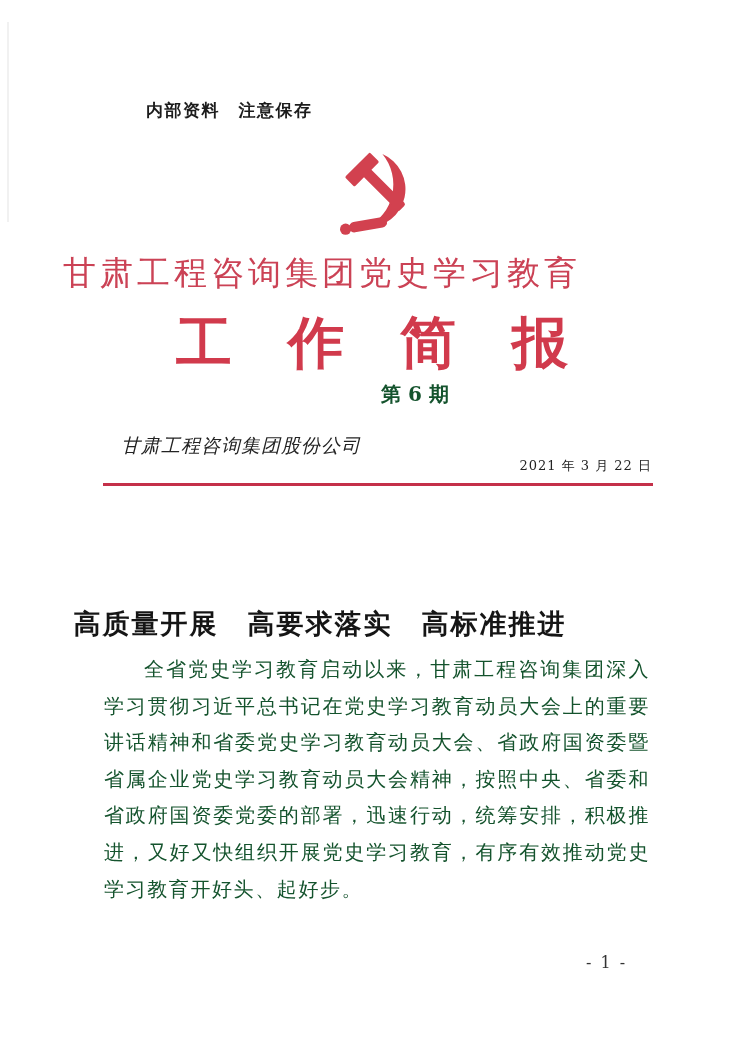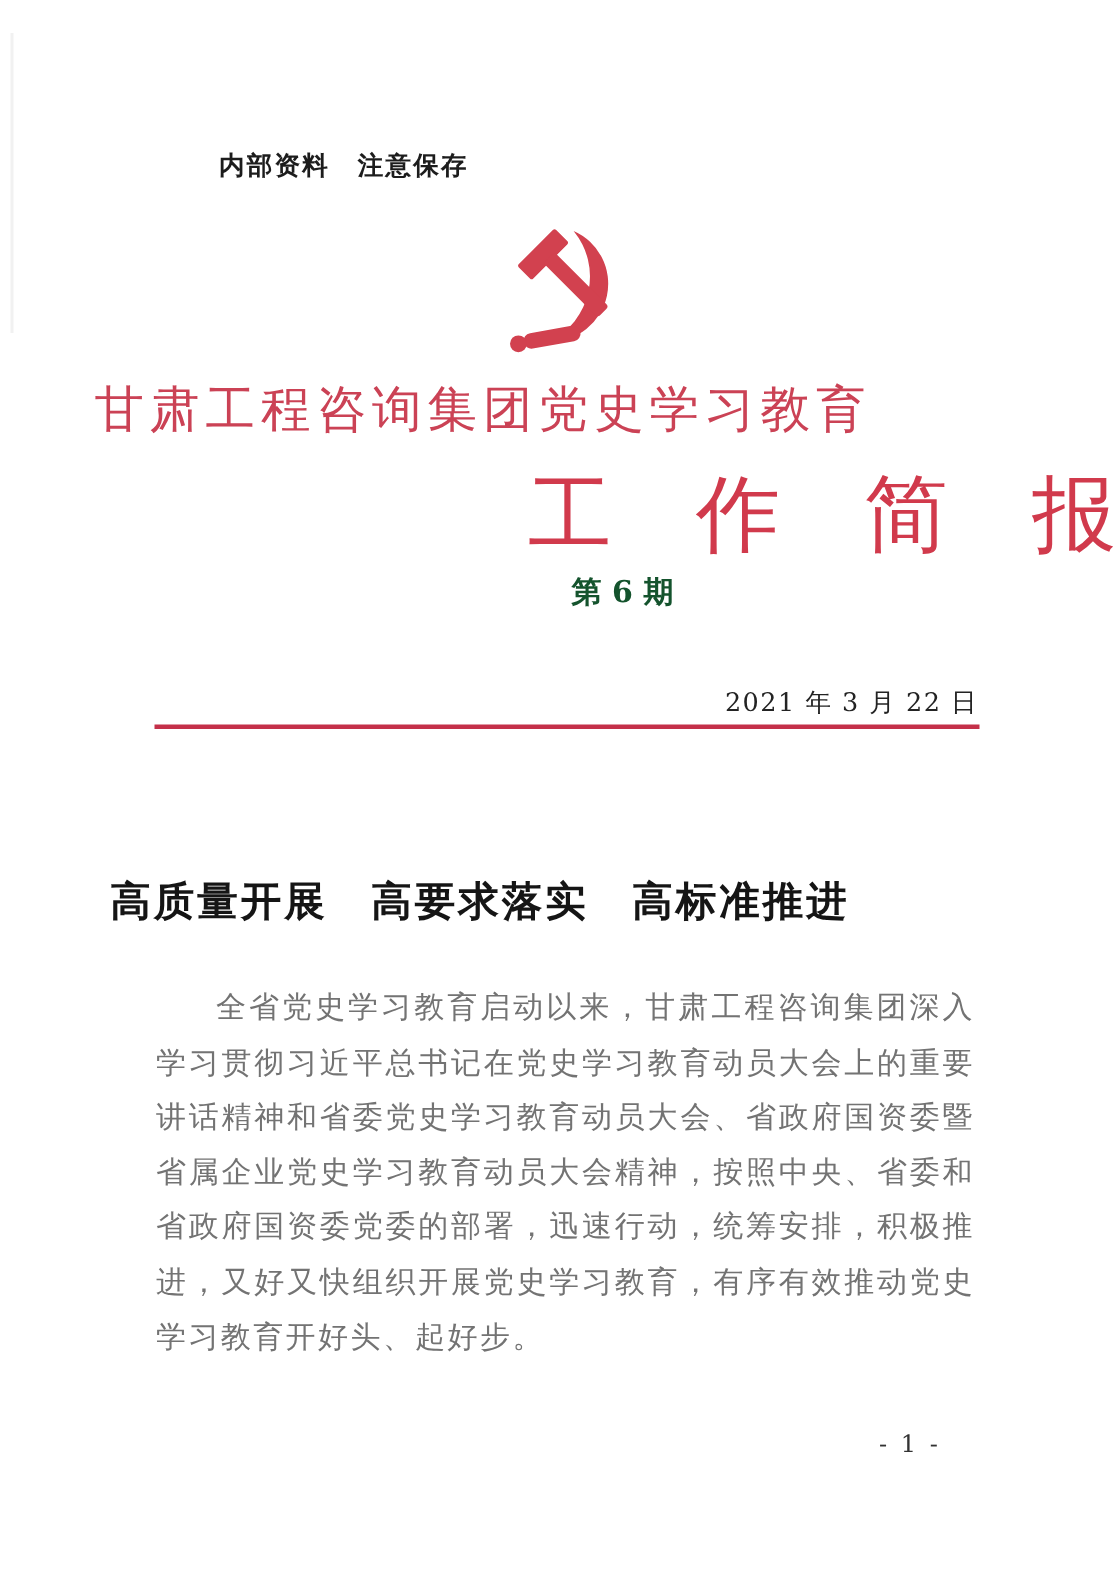--- a/index.html
+++ b/index.html
@@ -12,45 +12,45 @@
     position:absolute;left:122px;top:99px;
     font-family:"DejaVu Sans",sans-serif;font-weight:bold;
     font-size:17px;color:#1c1c1c;letter-spacing:1.5px;white-space:pre;margin-left:24px;
   }
   .emblem{position:absolute;left:336px;top:141px;width:80px;height:106px;}
   .masthead-title{
     position:absolute;left:0;top:251px;width:644px;text-align:center;
     font-size:33px;color:#cb4255;letter-spacing:4px;font-weight:normal;white-space:pre;
   }
   .brush-title{
-    position:absolute;left:0;top:306px;width:744px;text-align:right;
-    font-size:56px;font-weight:normal;color:#d13a4c;white-space:pre;
+    position:absolute;left:0;top:306px;width:744px;text-align:center;
+    font-size:56px;font-weight:bold;color:#d13a4c;white-space:pre;
   }
   .issue-no{
     position:absolute;left:0;top:381px;width:744px;text-align:center;
     font-size:20px;font-weight:bold;color:#14532d;white-space:pre;margin-left:43px;
   }
   .issuer{
     position:absolute;left:121px;top:431px;font-size:19px;font-style:italic;
     line-height:28px;color:#232323;letter-spacing:1px;
   }
   .date{
-    position:absolute;right:92px;top:457px;font-size:17px;color:#232323;
+    position:absolute;right:92px;top:457px;font-size:13px;color:#232323;
     letter-spacing:1px;white-space:pre;
   }
   .red-rule{position:absolute;left:103px;top:483px;width:550px;height:3px;background:#c43049;}
   .headline{
-    position:absolute;left:0;top:499px;width:640px;text-align:center;
+    position:absolute;left:0;top:521px;width:640px;text-align:center;
     font-size:27px;font-weight:bold;color:#151515;line-height:41px;
     letter-spacing:2px;white-space:pre;
   }
   .body-text{
     position:absolute;left:104px;top:653px;width:546px;
-    font-size:20px;line-height:36.6px;color:#737373;
-    text-align:justify;letter-spacing:1.6px;
+    font-size:20px;line-height:36.6px;color:#14532d;
+    text-align:justify;letter-spacing:1.6px;font-family:Liberation Mono, monospace;
   }
   .body-text p{margin:0;text-indent:2em;}
   .lead{font-weight:bold;}
   .page-number{
     position:absolute;left:586px;top:953px;font-size:16px;color:#333;
     letter-spacing:2px;white-space:pre;
   }
 </style>
 </head>
 <body>
@@ -77,20 +77,21 @@
     </svg>
   </div>
 
   <div class="masthead-title">甘肃工程咨询集团党史学习教育</div>
 
   <div class="brush-title">工　作　简　报</div>
 
   <div class="issue-no">第 6 期</div>
 
   <div class="issuer">
+    <div>甘肃工程咨询集团股份公司</div>
   </div>
 
   <div class="date">2021 年 3 月 22 日</div>
 
   <div class="red-rule"></div>
 
   <div class="headline">
     <div>高质量开展　高要求落实　高标准推进</div>
   </div>
 

